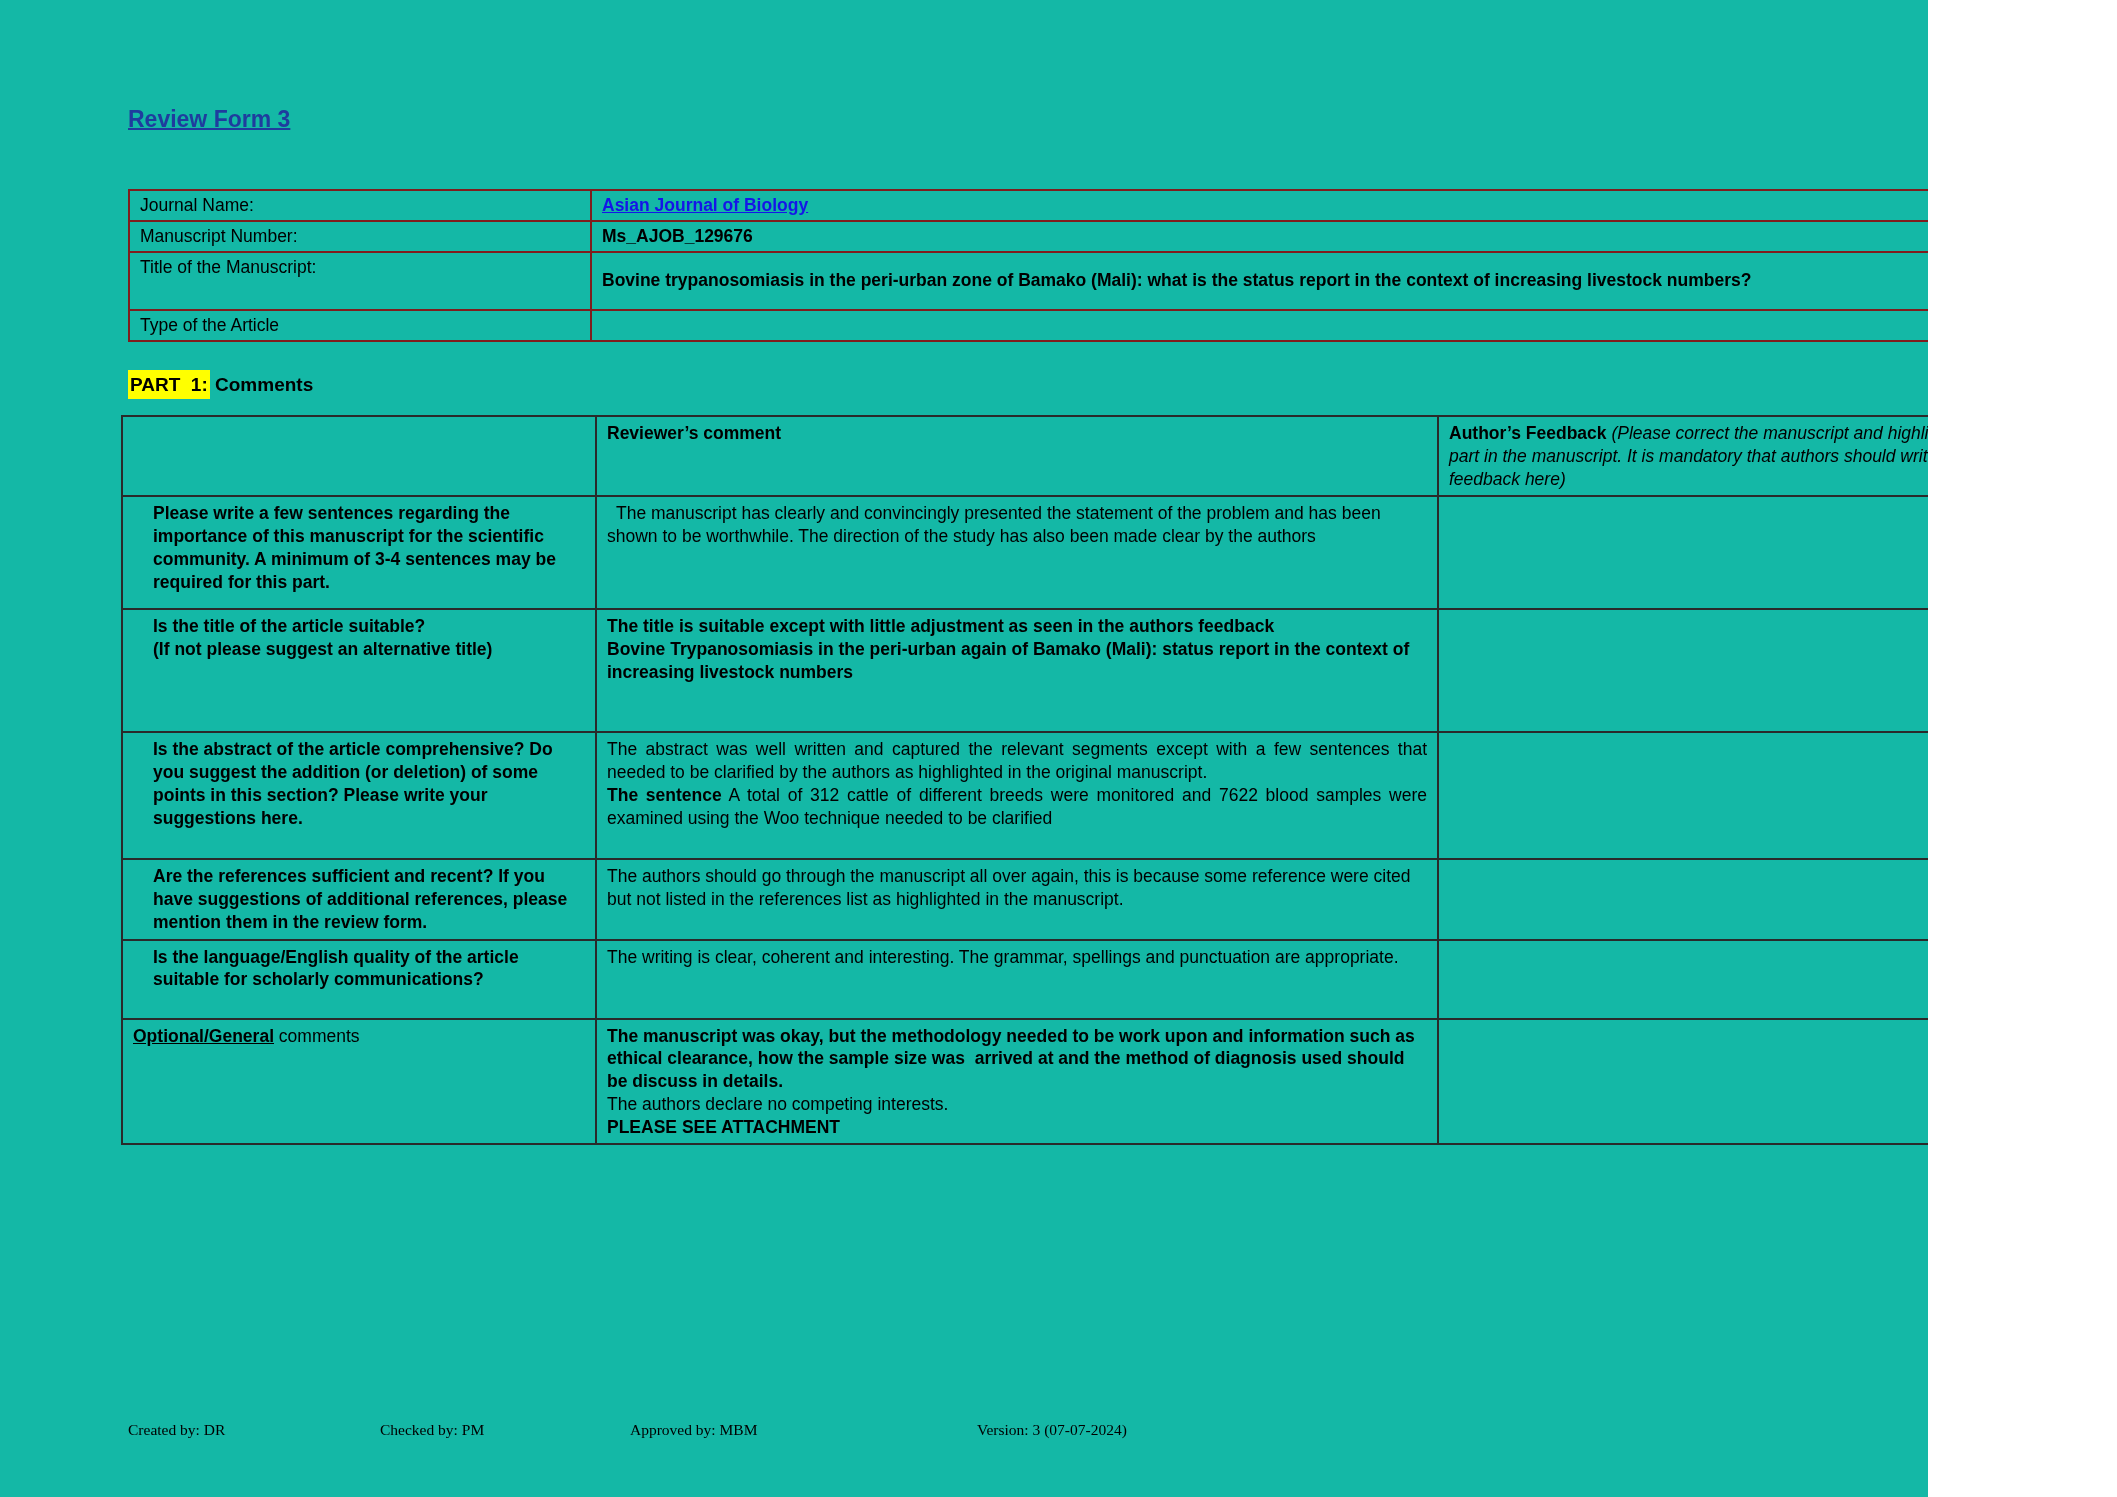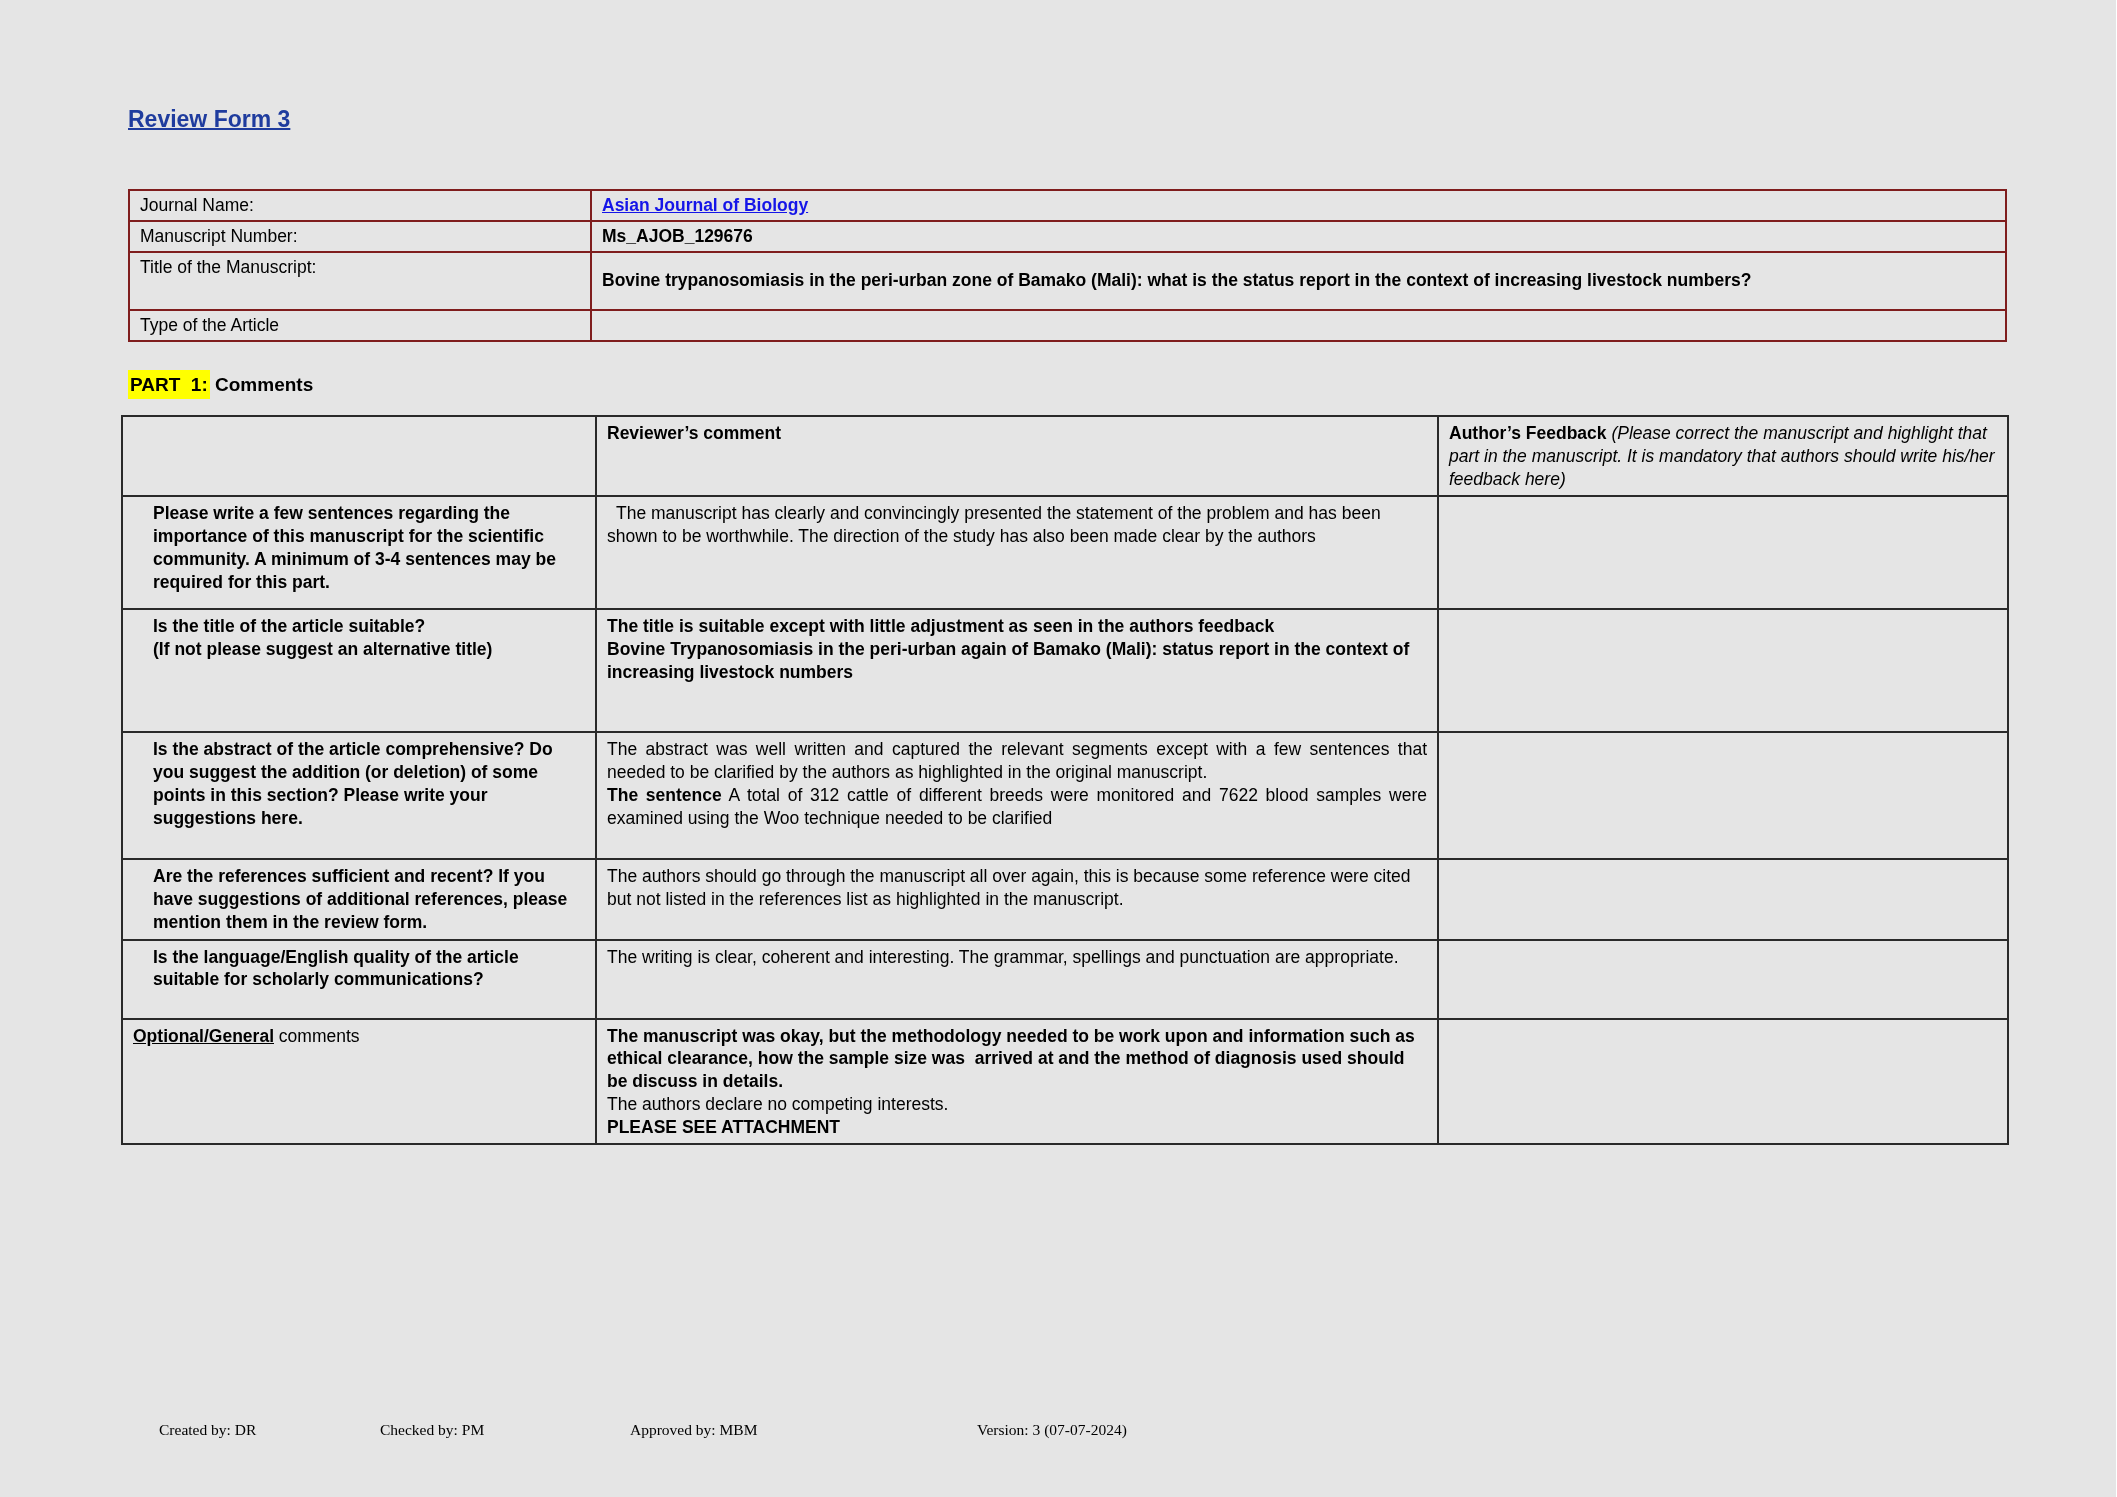--- a/index.html
+++ b/index.html
@@ -1,19 +1,19 @@
 <!DOCTYPE html>
 <html><head>
 <meta charset="utf-8">
 <style>
   html,body{margin:0;padding:0;background:#ffffff;}
   .page{
     position:relative;
-    width:2116px;height:1497px;
-    background:#e5e5e5;
+    width:1928px;height:1497px;
+    background:#14b8a6;
     font-family:"Liberation Sans", sans-serif;
     color:#000;
     overflow:hidden;
   }
   
   .doc-title{
     position:absolute;left:128px;top:106px;
     font-size:23px;font-weight:bold;
     color:#1f3c9e;
     text-decoration:underline;
@@ -75,21 +75,21 @@
   .gap24{margin-top:24px;}
   .gap16{margin-top:16px;}
   .ulbold{font-weight:bold;text-decoration:underline;}
   .prews{white-space:pre-wrap;}
   
   .footer span{
     position:absolute;top:1421px;
     font-family:"Liberation Serif", serif;
     font-size:15.5px;color:#000;
   }
-  .f1{left:128px;margin-left:31px;} .f2{left:380px;} .f3{left:630px;} .f4{left:977px;}
+  .f1{left:128px;} .f2{left:380px;} .f3{left:630px;} .f4{left:977px;}
 </style>
 </head>
 <body>
 
 <div class="page">
 
   <div class="doc-title">Review Form 3</div>
 
   <table class="itable">
     <colgroup>

